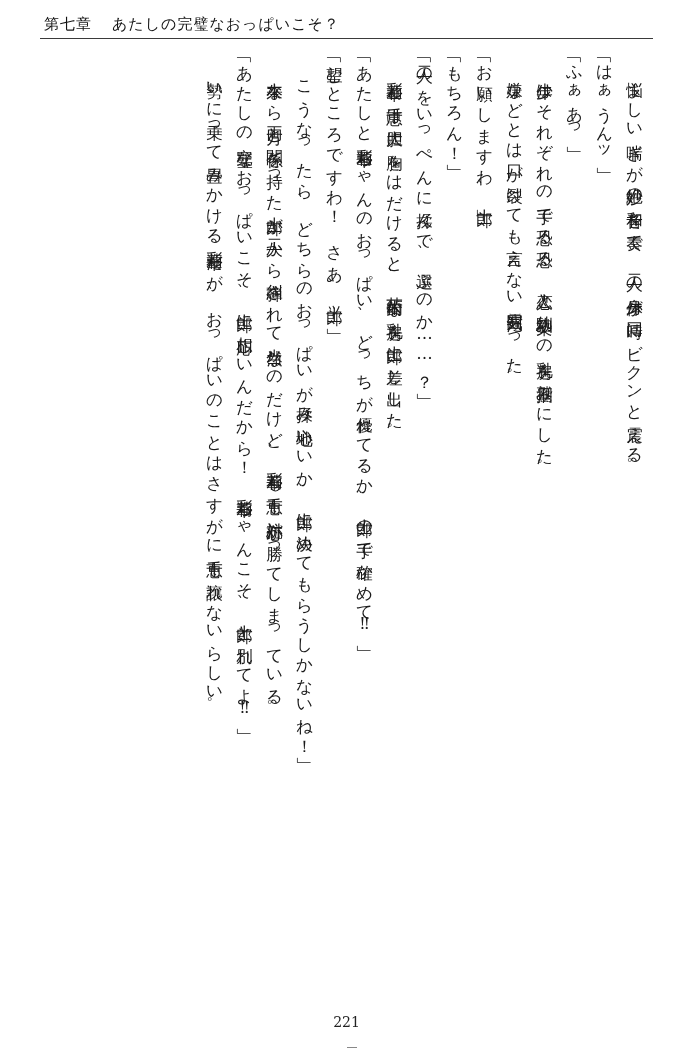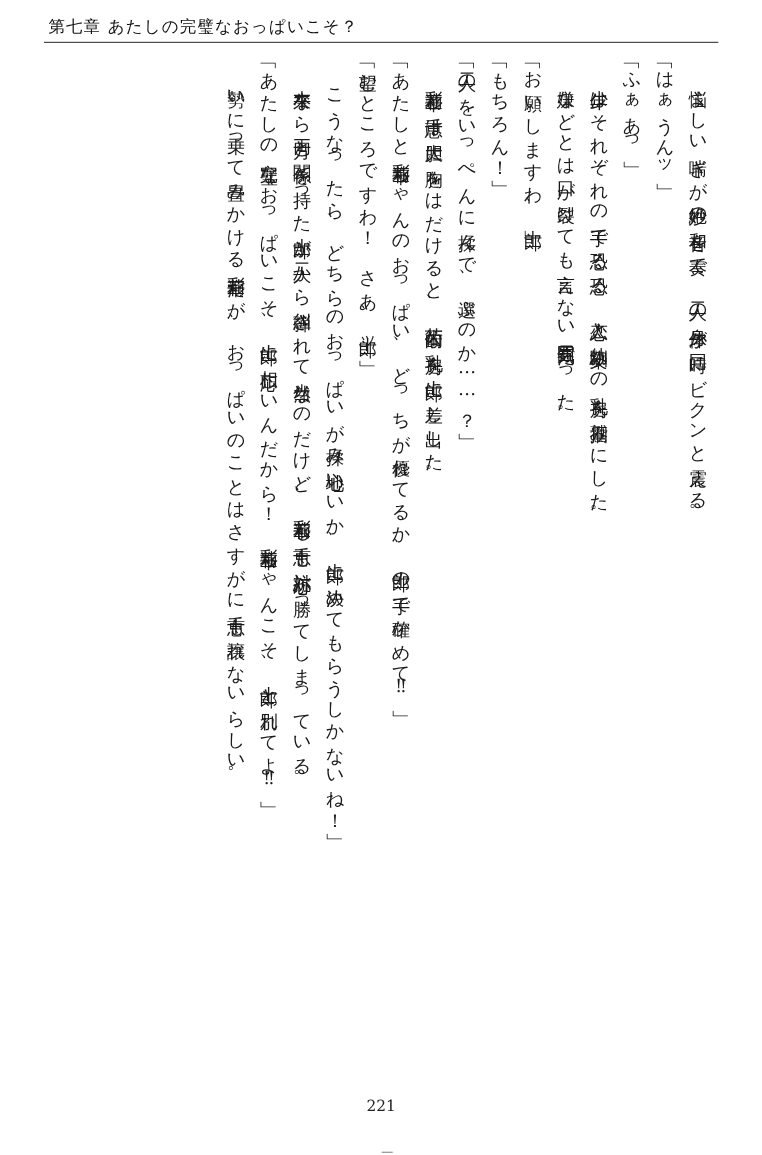--- a/index.html
+++ b/index.html
@@ -28,21 +28,21 @@
     left: 44px;
     right: 44px;
     height: 28px;
     display: flex;
     align-items: center;
     font-size: 15px;
     letter-spacing: 1px;
     color: #111;
   }
   .header .chapter-no {
-    margin-right: 6px;
+    margin-right: 20px;
   }
   .header-rule {
     position: absolute;
     top: 38px;
     left: 40px;
     right: 40px;
     border-top: 1px solid #3a3a3a;
   }
   
   .body-area {
@@ -65,21 +65,21 @@
     letter-spacing: 1.6px;
     text-indent: 0;
     height: 100%;
   }
   .body-area p.indent {
     text-indent: 17px;
   }
   
   .folio {
     position: absolute;
-    bottom: 36px;
+    bottom: 20px;
     left: 0;
     right: 0;
     text-align: center;
     font-size: 14px;
     color: #222;
     font-family: "DejaVu Serif", "Liberation Serif", serif;
   }
   .spine-mark {
     position: absolute;
     bottom: 2px;

